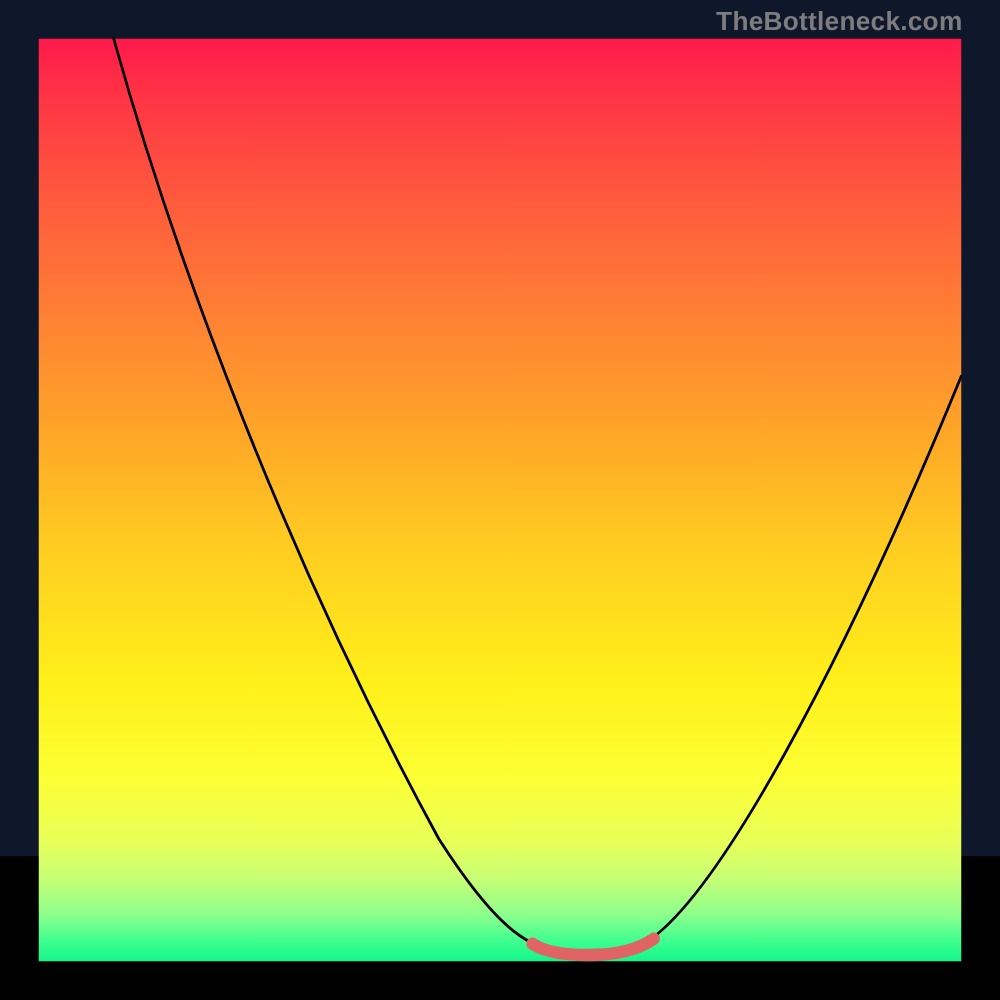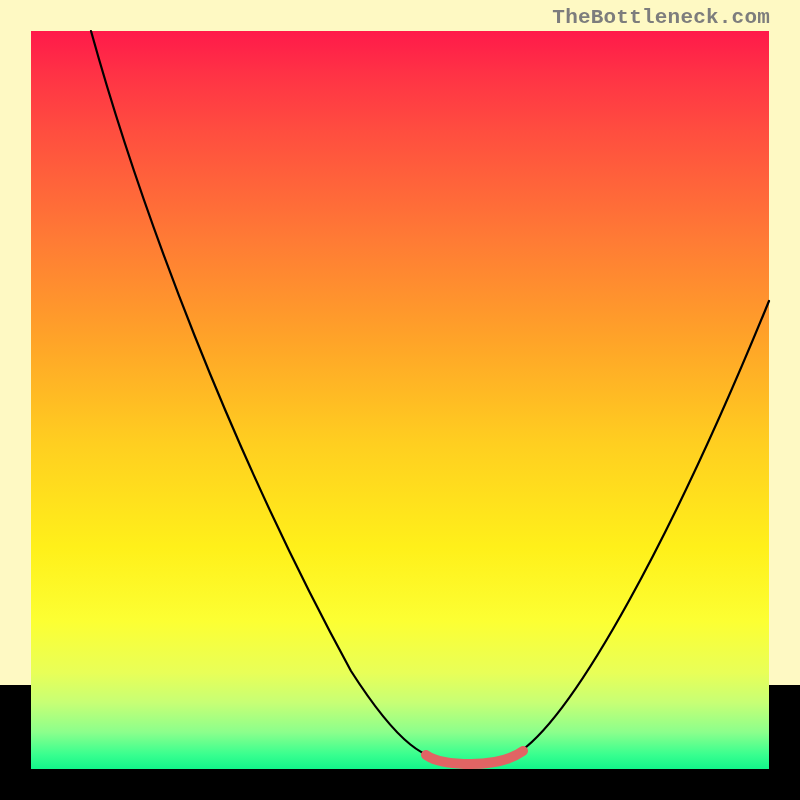--- a/index.html
+++ b/index.html
@@ -8,22 +8,21 @@
     width: 800px;
     height: 800px;
     background: #000;
     overflow: hidden;
     font-family: Arial, Helvetica, sans-serif;
   }
   .frame {
     position: relative;
     width: 800px;
     height: 685px;
-    background: #fef9c3;
-    font-family: Liberation Mono, monospace;
+    background: #0f172a;
   }
   .gradient-bg {
     position: absolute;
     left: 31px;
     top: 31px;
     width: 738px;
     height: 738px;
     background: linear-gradient(
       to bottom,
       #ff1a4a 0%,

